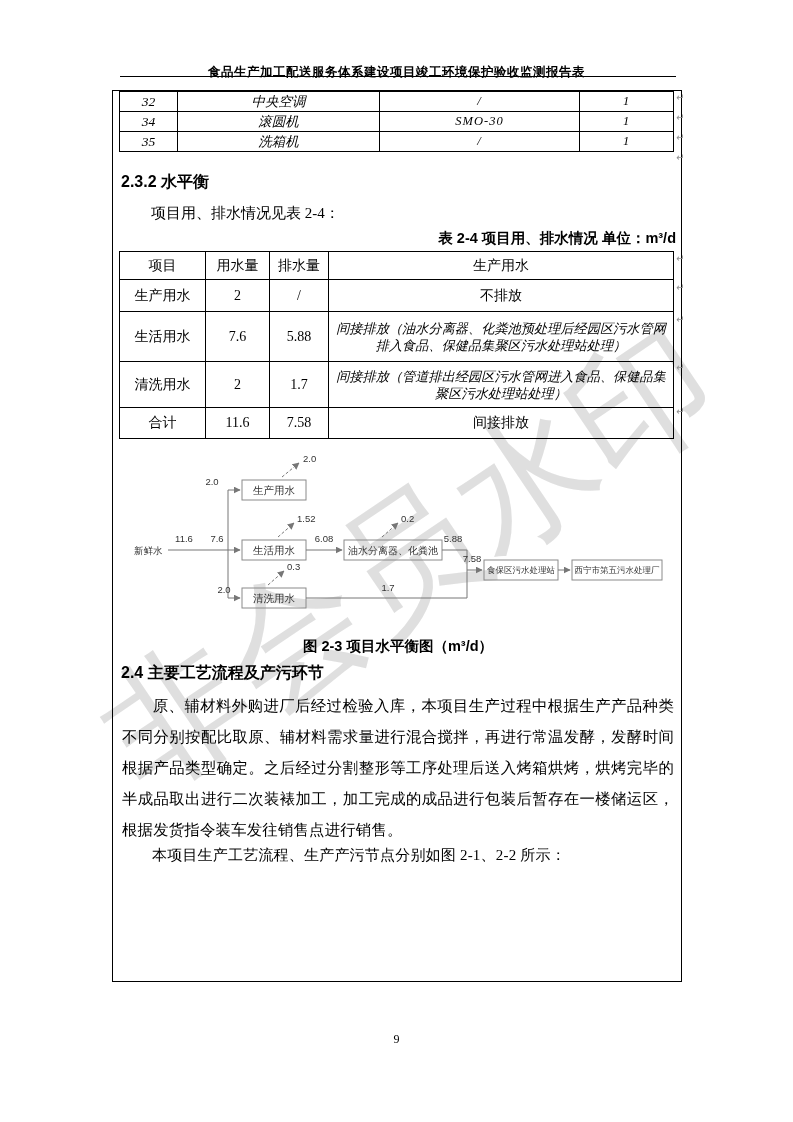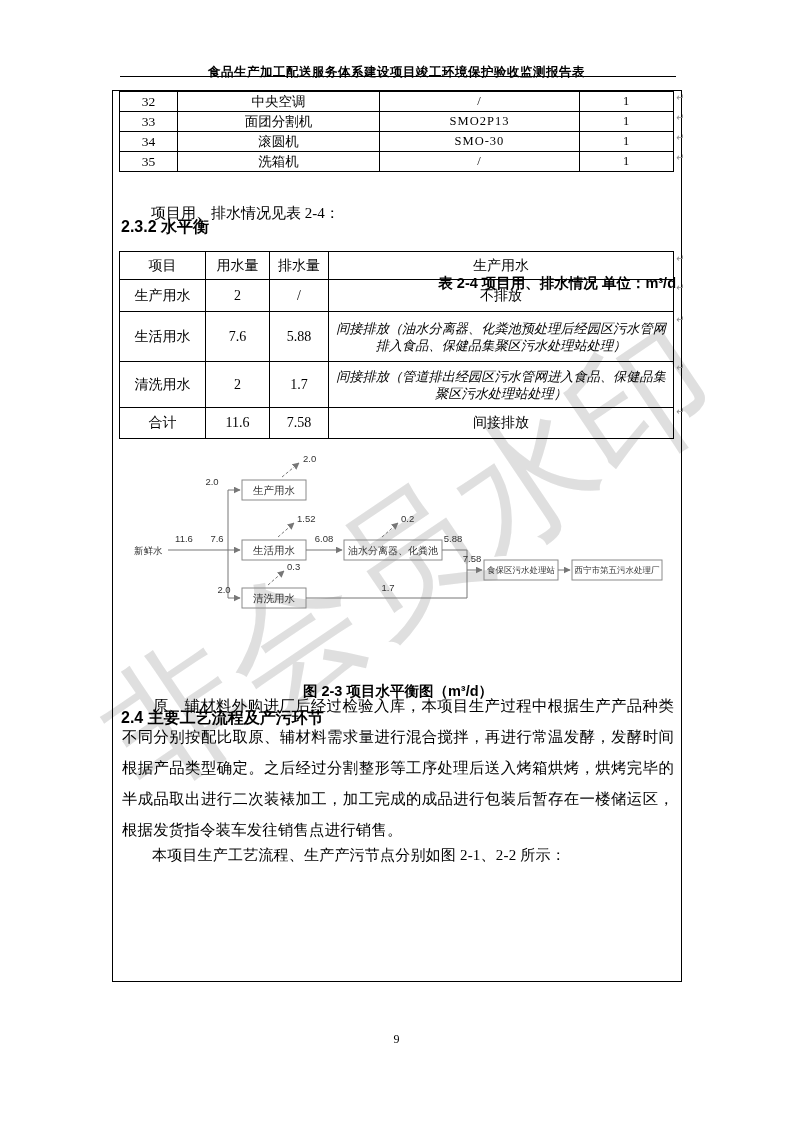--- a/index.html
+++ b/index.html
@@ -12,35 +12,35 @@
   .header-rule{left:120px;top:76px;width:556px;border-top:1.5px solid #000;height:0;}
 
   
   .bigbox{left:112px;top:90px;width:568px;height:890px;border:1px solid #000;}
 
   
   table{border-collapse:collapse;table-layout:fixed;}
   td,th{border:1px solid #000;text-align:center;vertical-align:middle;padding:0 2px;
         font-weight:normal;overflow:hidden;}
   .eqtable{left:119px;top:90px;}
-  .eqtable table{width:554px;border-top:2px solid #000;}
+  .eqtable table{width:554px;border-top:2px solid #000;font-style:italic;}
   .eqtable td{height:19px;font-size:13.5px;}
   .eqtable .latin{font-size:12.5px;letter-spacing:1px;}
   .t24{left:119px;top:251px;}
   .t24 table{width:554px;}
   .t24 td{font-size:14px;}
   .t24 .hrow td{height:27px;}
   .t24 .r1 td{height:31px;}
   .t24 .r2 td{height:47px;}
   .t24 .r3 td{height:43px;}
   .t24 .r4 td{height:30px;}
   .t24 .method{font-size:13.2px;line-height:17px;padding:1px 6px;font-style:italic;}
 
   
-  .hei{font-family:"Liberation Sans","DejaVu Sans",sans-serif;font-weight:bold;margin-top:45px;}
+  .hei{font-family:"Liberation Sans","DejaVu Sans",sans-serif;font-weight:bold;}
   .h232{left:121px;top:172px;font-size:16px;}
   .intro{left:121px;top:204px;width:550px;font-size:15px;text-indent:2em;}
   .tcaption{left:120px;top:229px;width:556px;text-align:right;font-size:14.5px;}
   .figcaption{left:120px;top:637px;width:556px;text-align:center;font-size:14.5px;}
   .h24{left:121px;top:663px;font-size:16px;}
   .para1{left:122px;top:690px;width:552px;font-size:15.4px;line-height:31px;
          text-align:justify;text-indent:2em;letter-spacing:.2px;}
   .para2{left:122px;top:846px;width:552px;font-size:15px;text-indent:2em;letter-spacing:.2px;}
   .pageno{left:0;top:1032px;width:793px;text-align:center;font-size:12px;}
 
@@ -86,26 +86,20 @@
           <col style="width:94px">
         </colgroup>
       <tbody>
           <tr>
         <td>32</td>
         <td>中央空调</td>
         <td class="latin">/</td>
         <td class="latin">1</td>
       </tr>
       <tr>
-        <td>33</td>
-        <td>面团分割机</td>
-        <td class="latin">SMO2P13</td>
-        <td class="latin">1</td>
-      </tr>
-      <tr>
         <td>34</td>
         <td>滚圆机</td>
         <td class="latin">SMO-30</td>
         <td class="latin">1</td>
       </tr>
       <tr>
         <td>35</td>
         <td>洗箱机</td>
         <td class="latin">/</td>
         <td class="latin">1</td>

